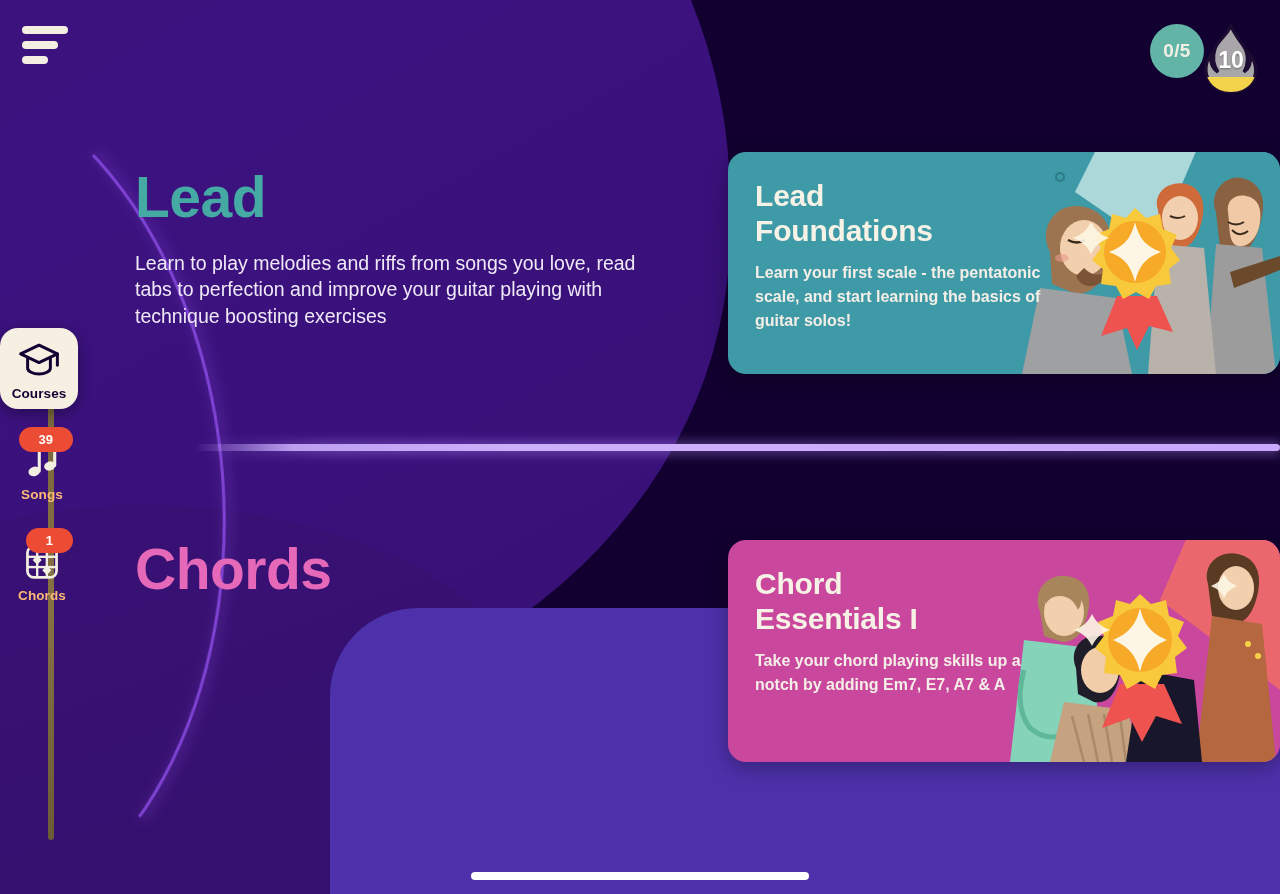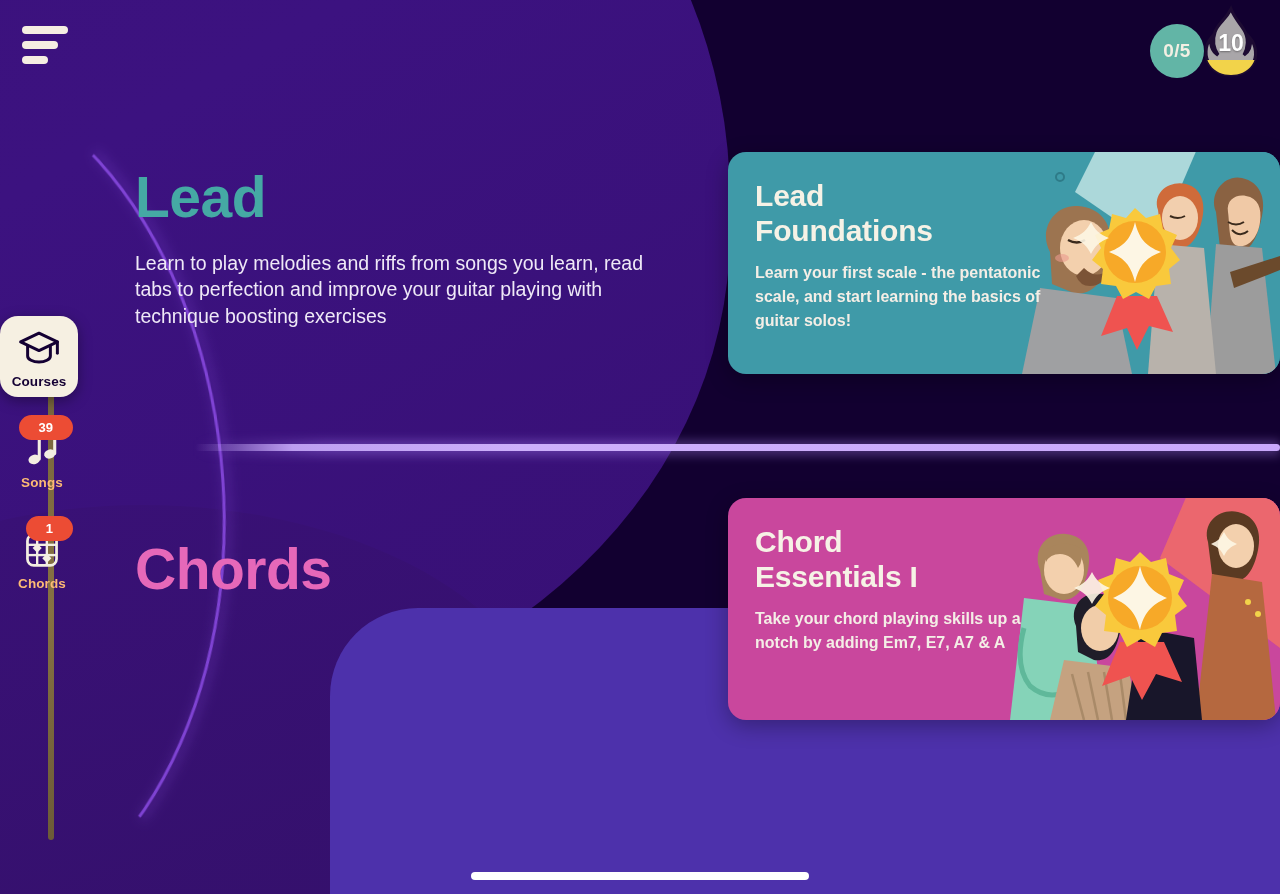--- a/index.html
+++ b/index.html
@@ -93,21 +93,21 @@
     position:absolute; right:76px; top:24px;
     width:54px; height:54px; border-radius:50%;
     background:#62b5a6;
     display:flex; align-items:center; justify-content:center;
     color:#f3efe3; font-size:19px; font-weight:700;
     letter-spacing:0.3px;
     cursor:pointer;
   }
 
   .streak-badge {
-    position:absolute; right:16px; top:5px;
+    position:absolute; right:16px; top:22px;
     width:66px; height:72px;
     display:flex; align-items:center; justify-content:center;
     cursor:pointer;
   }
   .streak-badge svg { position:absolute; inset:0; width:66px; height:72px; }
   .streak-num {
     position:relative; z-index:2;
     color:#ffffff; font-size:23px; font-weight:700;
     margin-top:4px;
     text-shadow:0 1px 2px rgba(0,0,0,0.35);
@@ -131,20 +131,21 @@
     padding:8px 0 8px 0;
     cursor:pointer;
     margin-bottom:22px;
   }
   .nav-item.active {
     background:#f6f0e2;
     border-radius:18px;
     padding:10px 0 8px 0;
     box-shadow:0 4px 14px rgba(0,0,0,.35);
     margin-left:-6px;
+    margin-top:12px;
   }
   .nav-icon { width:46px; height:44px; display:flex; align-items:center; justify-content:center; }
   .nav-label {
     margin-top:4px;
     font-size:13.5px; font-weight:700; letter-spacing:.1px;
     color:#fdba74;
   }
   .nav-item.active .nav-label { color:#140033; }
   .badge {
     position:absolute; top:-4px; right:8px;
@@ -175,21 +176,21 @@
   
   .card {
     position:absolute; left:728px;
     width:552px; height:222px;
     border-radius:18px;
     overflow:hidden;
     cursor:pointer;
     box-shadow:0 6px 22px rgba(0,0,0,.30);
   }
   .card-lead   { top:152px; background:#3f9aa8; }
-  .card-chords { top:498px; background:#c9479d; }
+  .card-chords { top:540px; background:#c9479d; }
 
   .card-text { position:relative; z-index:3; padding:26px 0 0 27px; width:330px; }
   .card-title {
     font-size:30px; font-weight:700; color:#f6f2e6;
     line-height:35px; letter-spacing:-0.2px;
   }
   .card-sub {
     margin-top:13px;
     font-size:16px; line-height:24px; color:#f4eee6; font-weight:700;
   }
@@ -283,21 +284,21 @@
           <path d="M16.7 16.3 l3.6 3.6 -3.6 3.6 -3.6 -3.6 Z" fill="#f3eee2" stroke="#f3eee2" stroke-width="2"></path>
           <path d="M27.3 27.6 l3.6 3.6 -3.6 3.6 -3.6 -3.6 Z" fill="#f3eee2" stroke="#f3eee2" stroke-width="2"></path>
         </svg>
       </div>
       <div class="nav-label">Chords</div>
     </div>
   </nav>
 
   <section class="section sec-lead">
     <h1 class="sec-title lead">Lead</h1>
-    <p class="sec-desc">Learn to play melodies and riffs from songs you learn, read tabs to perfection and improve your guitar playing with technique boosting exercises</p>
+    <p class="sec-desc">Learn to play melodies and riffs from songs you love, read tabs to perfection and improve your guitar playing with technique boosting exercises</p>
   </section>
 
   <div class="card card-lead">
     <div class="card-art">
       <svg viewBox="0 0 300 222" preserveAspectRatio="xMidYMid slice">
         <rect width="300" height="222" fill="#3f9aa8"></rect>
         <path d="M120 -10 L220 -10 L175 95 L95 40 Z" fill="#bfe3e3" opacity="0.85"></path>
         <circle cx="80" cy="25" r="4" fill="none" stroke="#2e7b88" stroke-width="2"></circle>
 
         <path d="M236 60 C228 40 246 22 262 26 C280 30 286 46 282 64 C278 84 272 96 262 100 L240 96 Z" fill="#8a6242"></path>

